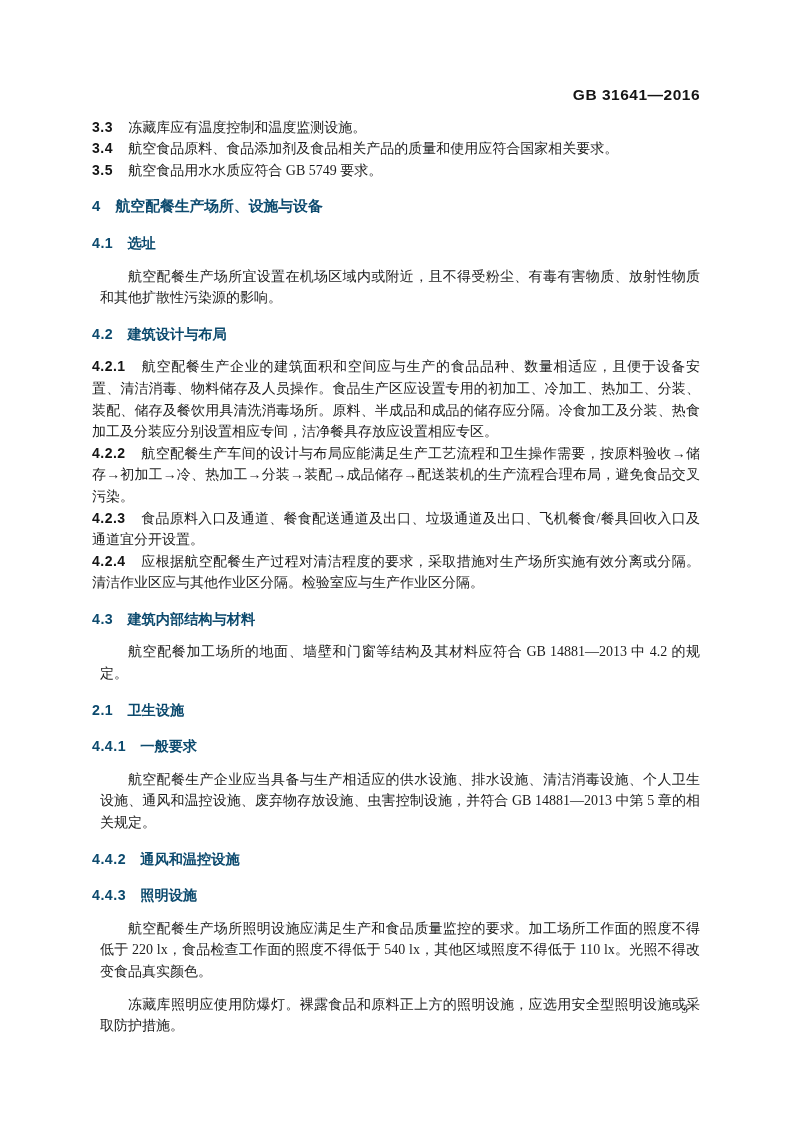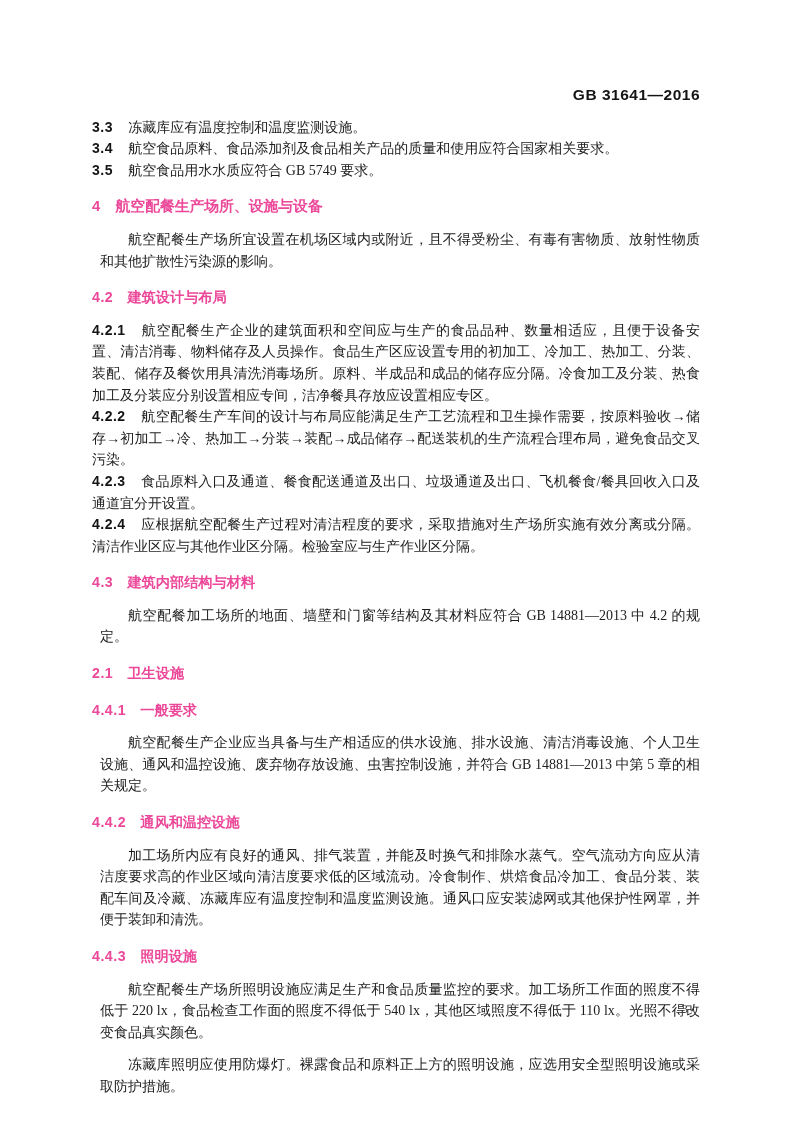--- a/index.html
+++ b/index.html
@@ -38,21 +38,21 @@
     font-family: "Liberation Sans", "DejaVu Sans", sans-serif;
     font-weight: bold;
     letter-spacing: 0.5px;
     margin-right: 1.1em;
     color: #141414;
   }
   .h {
     font-family: "Liberation Sans", "DejaVu Sans", sans-serif;
     font-weight: bold;
     margin: 15px 0 11px 0;
-    color: #ec4899;
+    color: #0c4a6e;
   }
   .h .num {
     letter-spacing: 0.5px;
     margin-right: 1em;
   }
   .h1 { font-size: 14.8px; }
   .h2, .h3 { font-size: 14.2px; }
   .para {
     margin: 11px 0 11px 8px;
     text-indent: 2em;
@@ -78,20 +78,21 @@
   <div class="doc-header">GB 31641—2016</div>
 
   <p class="clause"><span class="num">3.3</span><span>冻藏库应有温度控制和温度监测设施。</span></p>
 
   <p class="clause"><span class="num">3.4</span><span>航空食品原料、食品添加剂及食品相关产品的质量和使用应符合国家相关要求。</span></p>
 
   <p class="clause"><span class="num">3.5</span><span>航空食品用水水质应符合 GB 5749 要求。</span></p>
 
   <div class="h h1"><span class="num">4</span><span>航空配餐生产场所、设施与设备</span></div>
 
+  <div class="h h2"><span class="num">4.1</span><span>选址</span></div>
 
   <p class="para">航空配餐生产场所宜设置在机场区域内或附近，且不得受粉尘、有毒有害物质、放射性物质和其他扩散性污染源的影响。</p>
 
   <div class="h h2"><span class="num">4.2</span><span>建筑设计与布局</span></div>
 
   <p class="clause"><span class="num">4.2.1</span><span>航空配餐生产企业的建筑面积和空间应与生产的食品品种、数量相适应，且便于设备安置、清洁消毒、物料储存及人员操作。食品生产区应设置专用的初加工、冷加工、热加工、分装、装配、储存及餐饮用具清洗消毒场所。原料、半成品和成品的储存应分隔。冷食加工及分装、热食加工及分装应分别设置相应专间，洁净餐具存放应设置相应专区。</span></p>
 
   <p class="clause"><span class="num">4.2.2</span><span>航空配餐生产车间的设计与布局应能满足生产工艺流程和卫生操作需要，按原料验收→储存→初加工→冷、热加工→分装→装配→成品储存→配送装机的生产流程合理布局，避免食品交叉污染。</span></p>
 
   <p class="clause"><span class="num">4.2.3</span><span>食品原料入口及通道、餐食配送通道及出口、垃圾通道及出口、飞机餐食/餐具回收入口及通道宜分开设置。</span></p>
@@ -103,21 +104,20 @@
   <p class="para">航空配餐加工场所的地面、墙壁和门窗等结构及其材料应符合 GB 14881—2013 中 4.2 的规定。</p>
 
   <div class="h h2"><span class="num">2.1</span><span>卫生设施</span></div>
 
   <div class="h h3"><span class="num">4.4.1</span><span>一般要求</span></div>
 
   <p class="para">航空配餐生产企业应当具备与生产相适应的供水设施、排水设施、清洁消毒设施、个人卫生设施、通风和温控设施、废弃物存放设施、虫害控制设施，并符合 GB 14881—2013 中第 5 章的相关规定。</p>
 
   <div class="h h3"><span class="num">4.4.2</span><span>通风和温控设施</span></div>
 
-  <p class="para">加工场所内应有良好的通风、排气装置，并能及时换气和排除水蒸气。空气流动方向应从清洁度要求高的作业区域向清洁度要求低的区域流动。冷食制作、烘焙食品冷加工、食品分装、装配车间及冷藏、冻藏库应有温度控制和温度监测设施。通风口应安装滤网或其他保护性网罩，并便于装卸和清洗。</p>
 
   <div class="h h3"><span class="num">4.4.3</span><span>照明设施</span></div>
 
   <p class="para">航空配餐生产场所照明设施应满足生产和食品质量监控的要求。加工场所工作面的照度不得低于 220 lx，食品检查工作面的照度不得低于 540 lx，其他区域照度不得低于 110 lx。光照不得改变食品真实颜色。</p>
 
   <p class="para flush">冻藏库照明应使用防爆灯。裸露食品和原料正上方的照明设施，应选用安全型照明设施或采取防护措施。</p>
 
   <div class="page-number">3</div>
 
 </div>

